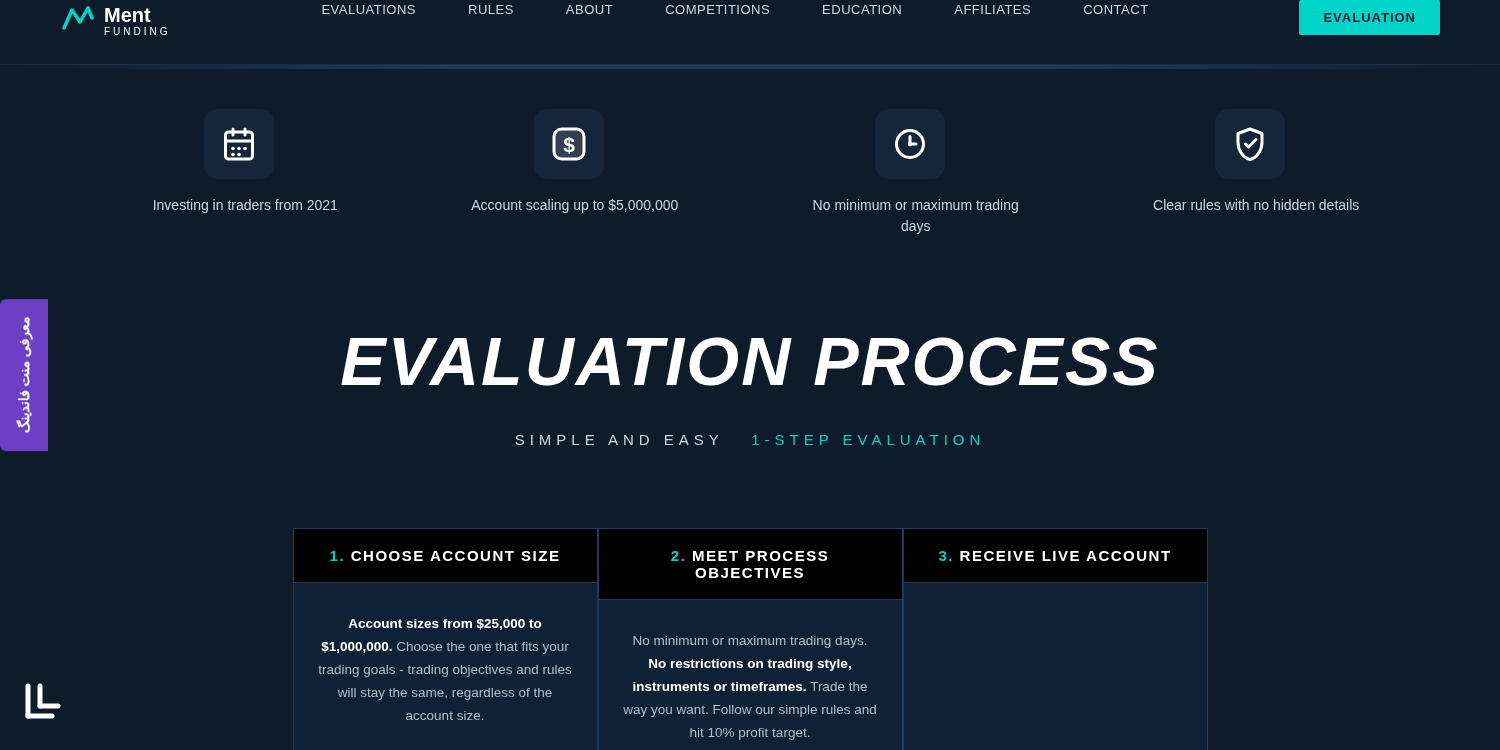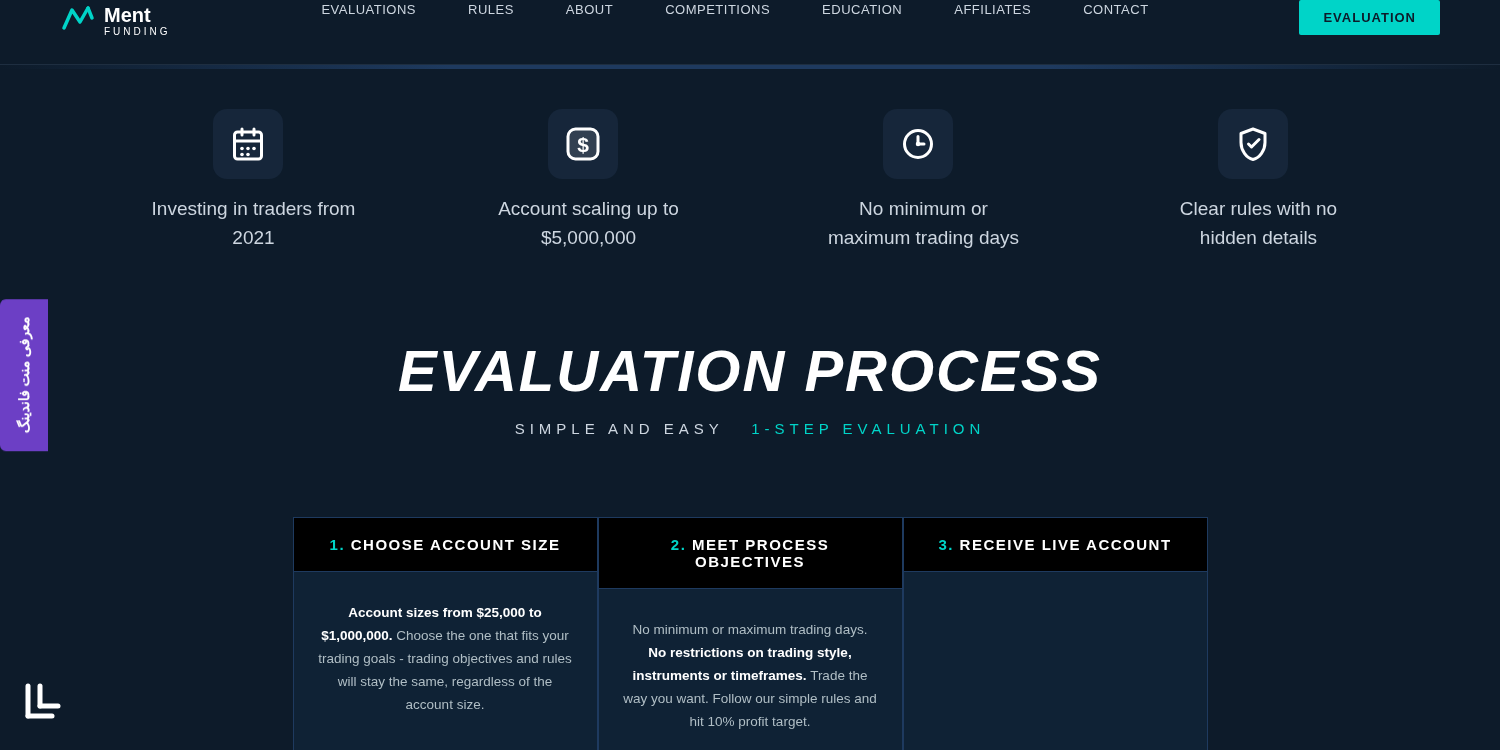--- a/index.html
+++ b/index.html
@@ -104,21 +104,21 @@
       align-items: center;
       justify-content: center;
       margin-bottom: 16px;
     }
     .feature-icon-box svg {
       width: 36px;
       height: 36px;
       fill: #ffffff;
     }
     .feature-text {
-      font-size: 19px;
+      font-size: 14px;
       color: #cdd6e0;
       line-height: 1.5;
       margin-left: 12px;
     }
 
     
     .main-content {
       background-color: #0d1b2a;
       padding: 40px 60px 50px;
       position: relative;
@@ -157,26 +157,26 @@
       height: 50px;
       fill: #ffffff;
     }
 
     
     .eval-section {
       text-align: center;
       padding: 20px 0 40px;
     }
     .eval-title {
-      font-size: 58px;
+      font-size: 68px;
       font-weight: 900;
       color: #ffffff;
       letter-spacing: 2px;
       line-height: 1;
-      margin-bottom: 20px;
+      margin-bottom: 36px;
       font-style: italic;
     }
     .eval-subtitle {
       font-size: 15px;
       font-weight: 400;
       letter-spacing: 5px;
       color: #cdd6e0;
     }
     .eval-subtitle .accent {
       color: #00d4c8;

